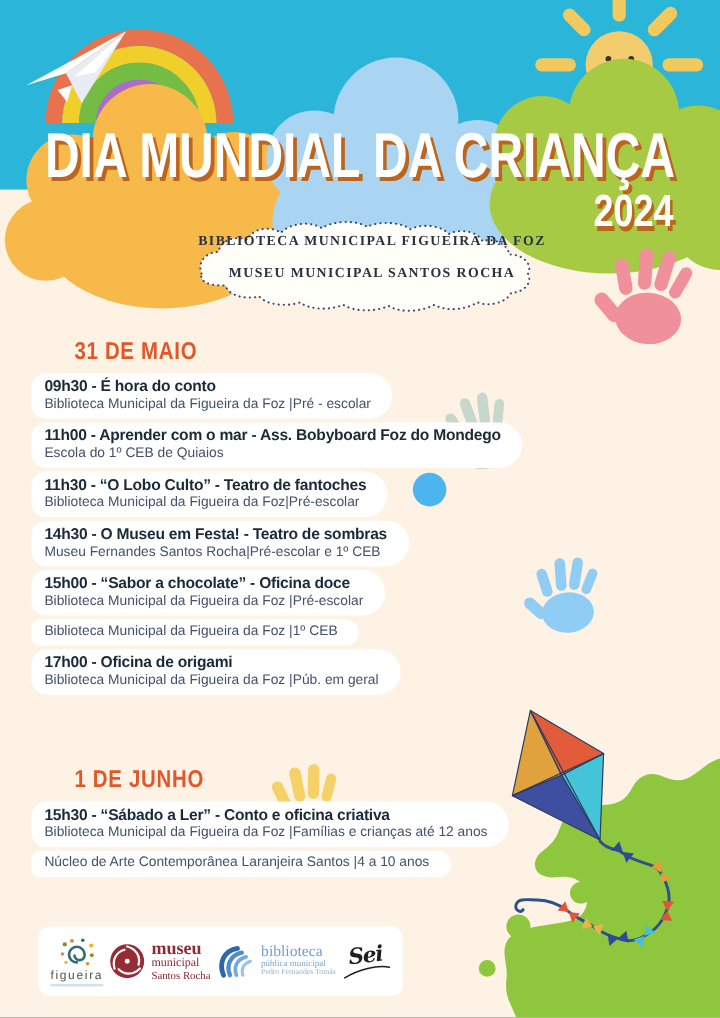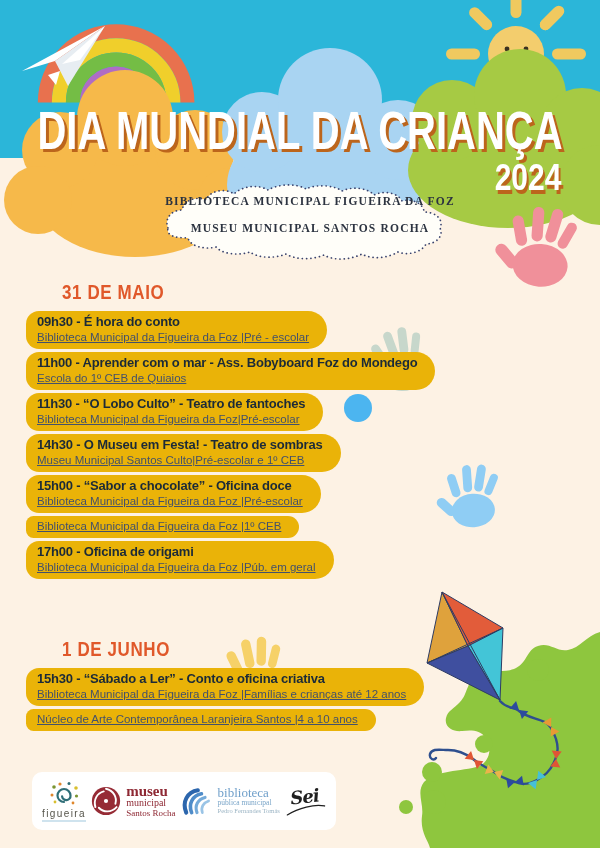--- a/index.html
+++ b/index.html
@@ -18,24 +18,24 @@
   .bubble svg{position:absolute;top:0;left:0;}
   .bubble-line{position:absolute;left:0;width:100%;text-align:center;margin:0;
                font-family:"Liberation Serif",serif;font-weight:bold;font-size:11.5px;
                letter-spacing:1.2px;color:#2c3340;white-space:nowrap;}
   .bubble-line.l1{top:15px;} .bubble-line.l2{top:42px;}
 
   .section{position:absolute;left:26px;z-index:3;}
   #section-0{top:281px;} #section-1{top:638px;}
   .section-heading{color:#e0582a;font-size:17px;font-weight:bold;letter-spacing:0.6px;
                    transform:scaleY(1.2);transform-origin:left top;margin:0 0 10px 36px;white-space:nowrap;}
-  .event{background:#eab308;border-radius:13px 19px 19px 13px;padding:3px 18px 5px 11px;
+  .event{background:#ffffff;border-radius:13px 19px 19px 13px;padding:3px 18px 5px 11px;
          width:fit-content;margin-bottom:3px;}
   .event-title{font-size:13px;font-weight:bold;color:#1b2a38;line-height:16px;letter-spacing:-0.2px;white-space:nowrap;}
-  .event-sub{font-size:11.5px;color:#44516a;line-height:14px;white-space:nowrap;text-decoration:underline;}
+  .event-sub{font-size:11.5px;color:#44516a;line-height:14px;white-space:nowrap;}
 
   .hand{position:absolute;}
   .hand-sage{left:360px;top:312px;transform:rotate(-12deg);z-index:1;}
   .hand-blue{left:433px;top:448px;transform:rotate(4deg);z-index:1;}
   .hand-yellow{left:213px;top:620px;transform:rotate(-4deg);z-index:2;}
   .hand-pink{left:492px;top:186px;transform:rotate(12deg);z-index:2;}
   .paint-dot{position:absolute;left:344px;top:394px;width:28px;height:28px;border-radius:50%;
              background:#4cb5f0;z-index:1;}
   .kite-art{position:absolute;left:380px;top:560px;z-index:1;}
 
@@ -212,21 +212,21 @@
       <div class="event">
         <div class="event-title">11h00 - Aprender com o mar - Ass. Bobyboard Foz do Mondego</div>
         <div class="event-sub">Escola do 1º CEB de Quiaios</div>
       </div>
       <div class="event">
         <div class="event-title">11h30 - “O Lobo Culto” - Teatro de fantoches</div>
         <div class="event-sub">Biblioteca Municipal da Figueira da Foz|Pré-escolar</div>
       </div>
       <div class="event">
         <div class="event-title">14h30 - O Museu em Festa! - Teatro de sombras</div>
-        <div class="event-sub">Museu Municipal Santos Culto|Pré-escolar e 1º CEB</div>
+        <div class="event-sub">Museu Fernandes Santos Rocha|Pré-escolar e 1º CEB</div>
       </div>
       <div class="event">
         <div class="event-title">15h00 - “Sabor a chocolate” - Oficina doce</div>
         <div class="event-sub">Biblioteca Municipal da Figueira da Foz |Pré-escolar</div>
       </div>
       <div class="event">
         <div class="event-sub">Biblioteca Municipal da Figueira da Foz |1º CEB</div>
       </div>
       <div class="event">
         <div class="event-title">17h00 - Oficina de origami</div>

